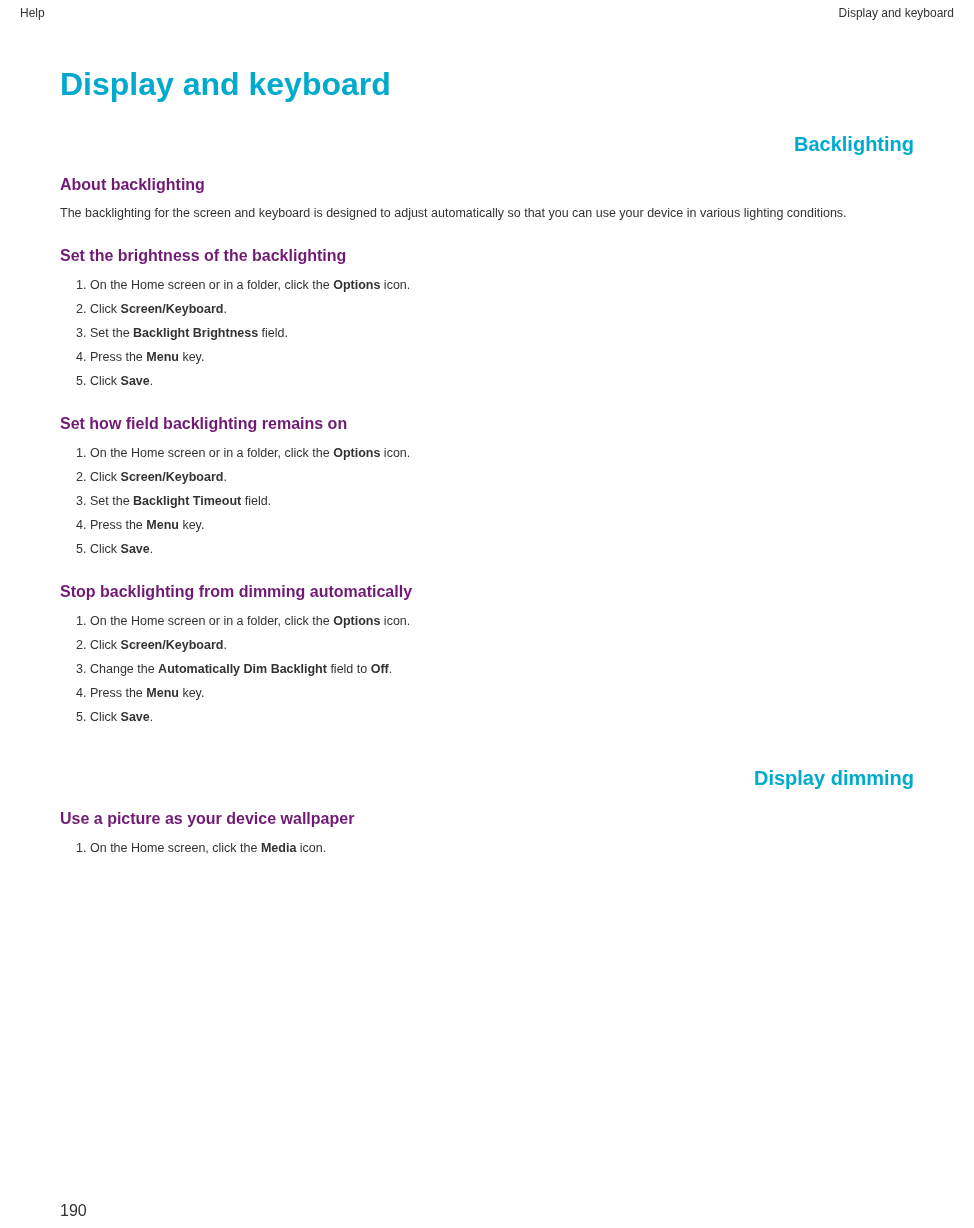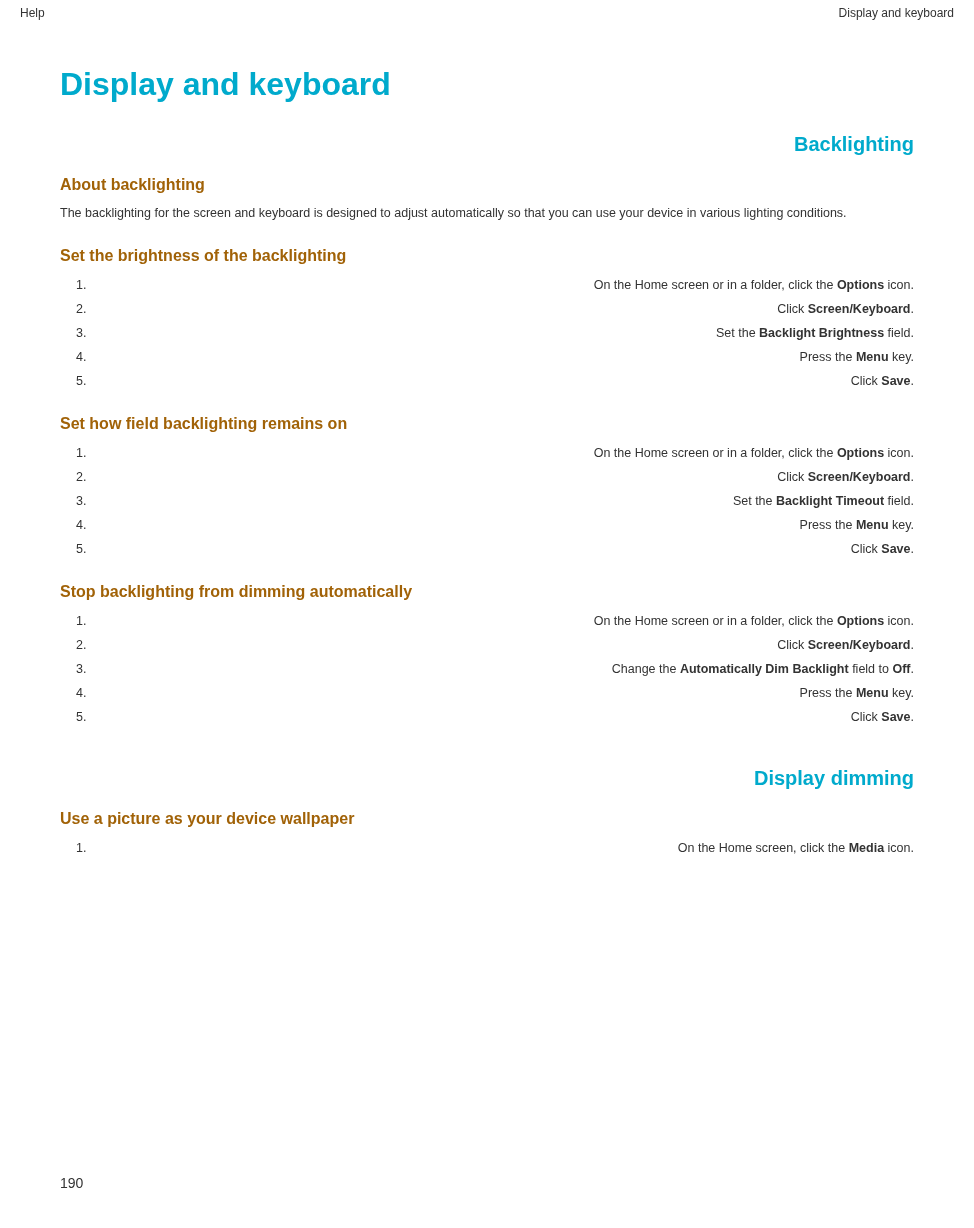--- a/index.html
+++ b/index.html
@@ -63,46 +63,45 @@
       line-height: 1.5;
     }
 
     .steps-section {
       margin-bottom: 24px;
     }
 
     .steps-section h3 {
       font-size: 16px;
       font-weight: bold;
-      color: #a16207;
+      color: #701a75;
       margin-bottom: 10px;
     }
 
     ol {
       padding-left: 30px;
       margin-bottom: 10px;
     }
 
     ol li {
       font-size: 12.5px;
       color: #333;
       margin-bottom: 4px;
       line-height: 1.6;
-      text-align: right;
     }
 
     .bold {
       font-weight: bold;
     }
 
     .page-footer {
       position: absolute;
-      bottom: 37px;
+      bottom: 8px;
       left: 60px;
-      font-size: 14px;
+      font-size: 16px;
       color: #333;
     }
 
     .section-divider {
       margin-top: 30px;
       margin-bottom: 10px;
     }
   </style>
 </head>
 <body>

